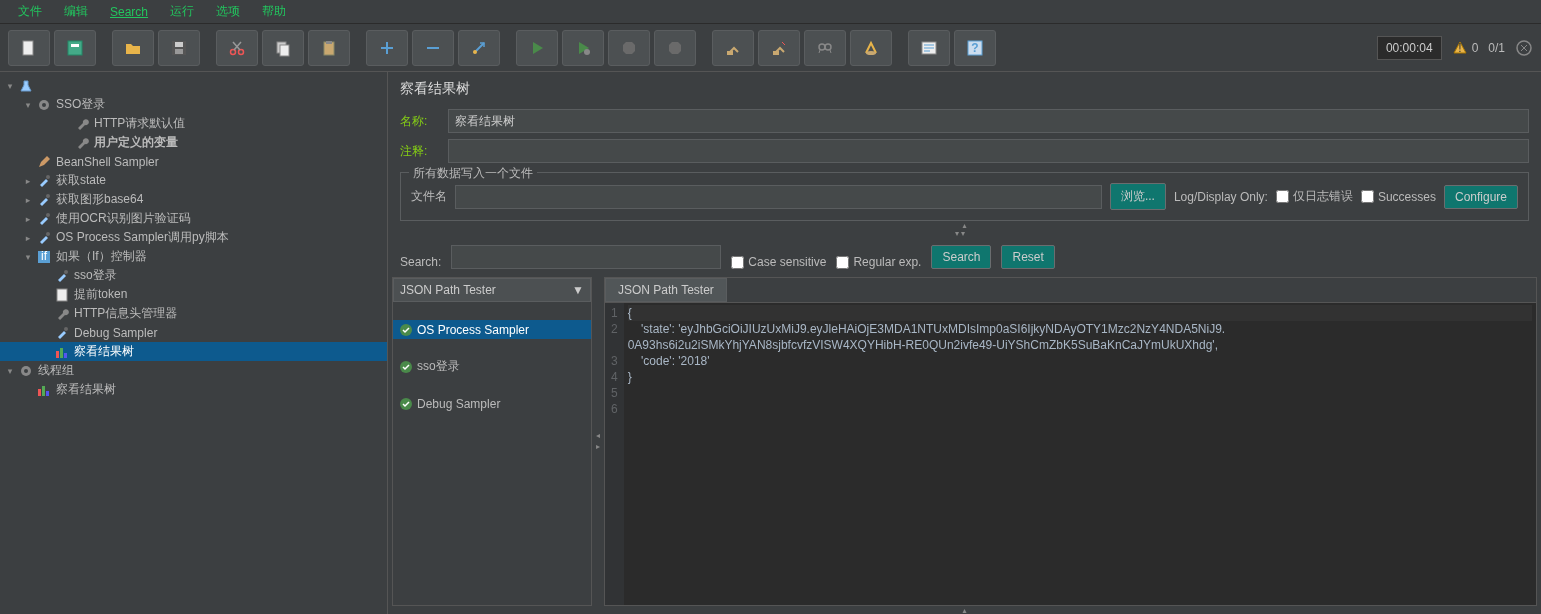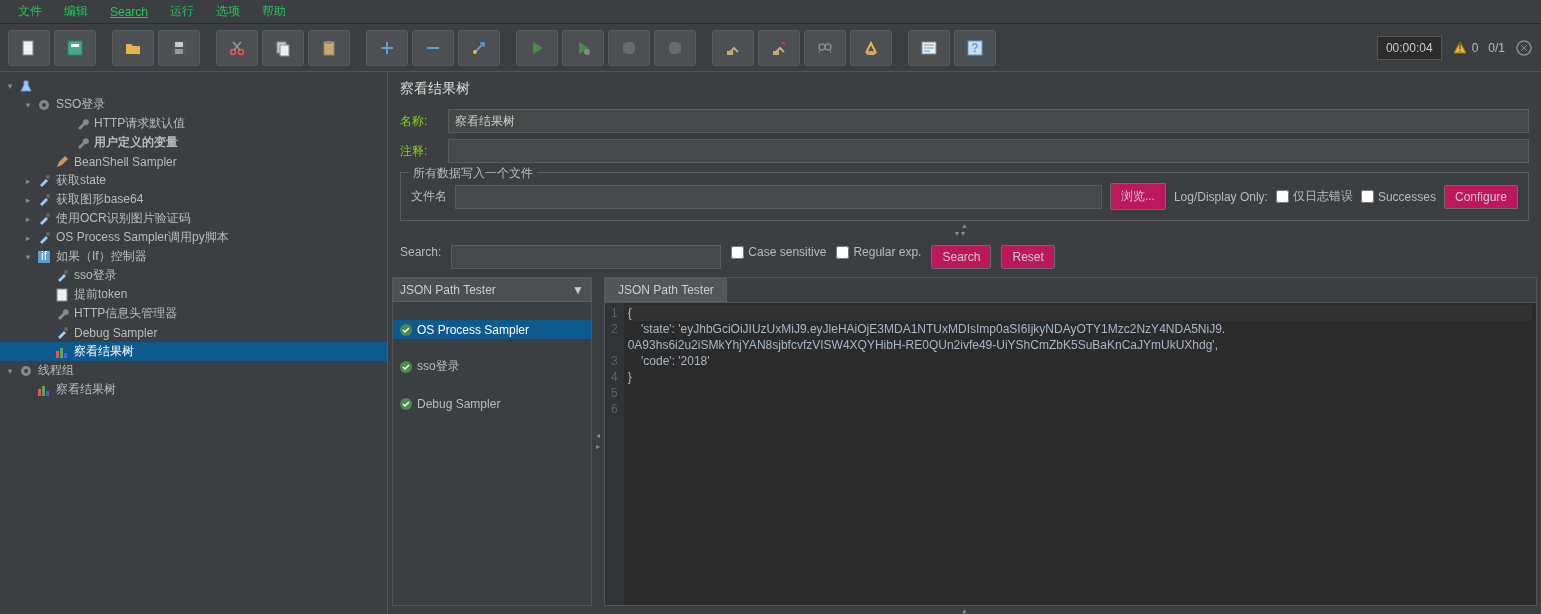--- a/index.html
+++ b/index.html
@@ -31,31 +31,31 @@
 .right-panel { flex: 1; display: flex; flex-direction: column; background: #3c3f41; }
 .panel-title { padding: 8px 12px; color: #ddd; font-size: 14px; }
 .form-row { display: flex; align-items: center; padding: 3px 12px; gap: 8px; }
 .form-label { width: 40px; color: #84cc16; }
 .form-input { flex: 1; background: #45494a; border: 1px solid #5a5d5f; color: #ccc; padding: 4px 6px; height: 24px; }
 
 
 .fieldset { margin: 6px 12px 0 12px; border: 1px solid #5a5d5f; position: relative; padding: 10px; }
 .fieldset-legend { position: absolute; top: -8px; left: 8px; background: #3c3f41; padding: 0 4px; color: #bbb; }
 .fieldset-row { display: flex; align-items: center; gap: 8px; }
-.btn { background: #be185d; border: 1px solid #6a6d6f; color: #ccc; padding: 4px 10px; cursor: pointer; border-radius: 2px; }
+.btn { background: #0f766e; border: 1px solid #6a6d6f; color: #ccc; padding: 4px 10px; cursor: pointer; border-radius: 2px; }
 .checkbox { display: flex; align-items: center; gap: 4px; color: #bbb; }
 .checkbox input { width: 13px; height: 13px; }
 
 
 .drag-handle { height: 8px; background: #3c3f41; display: flex; align-items: center; justify-content: center; }
 .drag-handle::after { content: "▴"; color: #888; font-size: 8px; }
 .drag-handle.down::after { content: "▾▾"; letter-spacing: 2px; }
 
 
-.search-row { display: flex; align-items: flex-start; padding: 8px 12px; gap: 10px; }
+.search-row { display: flex; align-items: flex-end; padding: 8px 12px; gap: 10px; }
 .search-row .form-input { flex: 0 0 270px; }
 
 
 .results { flex: 1; display: flex; margin: 0 4px; overflow: hidden; }
 .results-left { width: 200px; display: flex; flex-direction: column; border: 1px solid #555; }
 .dropdown { background: #4c5052; border: 1px solid #5a5d5f; padding: 4px 6px; display: flex; align-items: center; justify-content: space-between; color: #ccc; }
 .result-list { flex: 1; background: #3c3f41; }
 .result-item { display: flex; align-items: center; padding: 2px 6px; gap: 4px; color: #bbb; height: 19px; margin-top: 18px; }
 .result-item.selected { background: #0d5a8e; color: #fff; }
 .splitter-v { width: 12px; background: #3c3f41; display: flex; align-items: center; justify-content: center; color: #888; writing-mode: vertical-lr; font-size: 8px; }
@@ -259,21 +259,21 @@
       </div>
       <div class="tree-item" style="padding-left: 60px; font-weight: bold;">
         <span class="tree-toggle"></span>
         <span class="tree-icon">
           <svg width="14" height="14">
             <path d="M3 11l5-5a3 3 0 1 1 2 2l-5 5z" fill="#888"></path>
           </svg>
         </span>
         <span class="tree-label">用户定义的变量</span>
       </div>
-      <div class="tree-item" style="padding-left: 40px;">
+      <div class="tree-item" style="padding-left: 22px;">
         <span class="tree-toggle"></span>
         <span class="tree-icon">
           <svg width="14" height="14">
             <path d="M2 12l2-5 6-6 3 3-6 6-5 2z" fill="#c96"></path>
           </svg>
         </span>
         <span class="tree-label">BeanShell Sampler</span>
       </div>
       <div class="tree-item" style="padding-left: 22px;">
         <span class="tree-toggle">▸</span>

